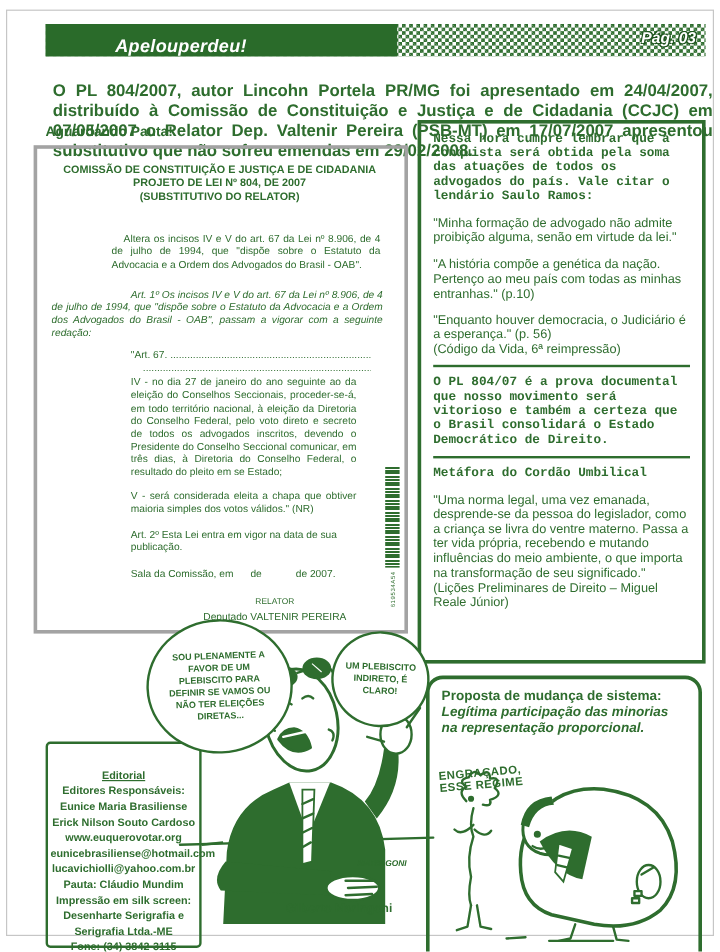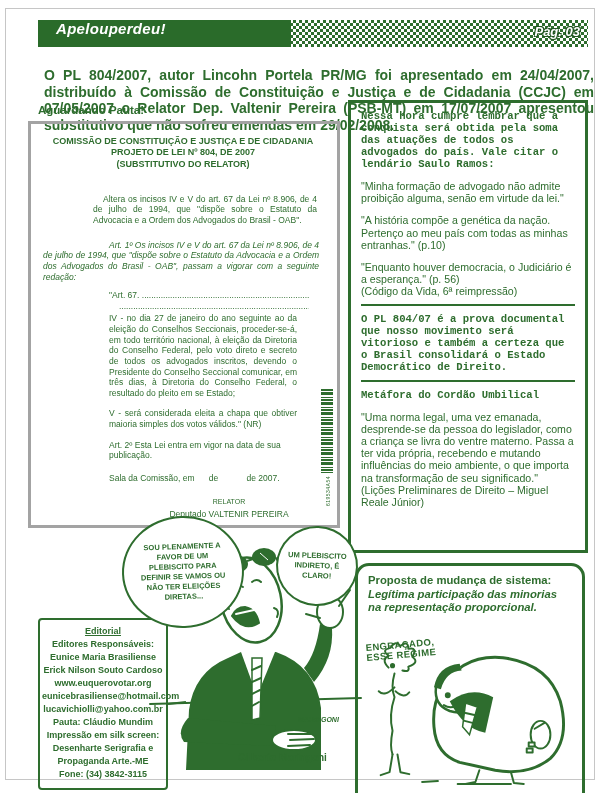--- a/index.html
+++ b/index.html
@@ -16,21 +16,21 @@
   
   .banner{
     position:absolute;left:38px;top:20px;width:550px;height:27px;
     background-image:
       linear-gradient(45deg,#2e6d2e 25%,transparent 25%,transparent 75%,#2e6d2e 75%),
       linear-gradient(45deg,#2e6d2e 25%,#ffffff 25%,#ffffff 75%,#2e6d2e 75%);
     background-position:0 0,3px 3px;background-size:6px 6px;
   }
   .banner-solid{
     position:absolute;left:0;top:0;width:46%;height:100%;
-    background:#2a6b2a;display:flex;align-items:flex-start;
+    background:#2a6b2a;display:flex;align-items:flex-end;padding-left:40px;
   }
   .masthead{
     color:#ffffff;font-size:15px;font-weight:bold;font-style:italic;
     padding-left:18px;letter-spacing:.3px;white-space:nowrap;
   }
   .pag{
     position:absolute;right:8px;top:4px;color:#ffffff;
     font-size:13px;font-weight:bold;font-style:italic;
     text-shadow:-1px -1px 0 #1e541e,1px -1px 0 #1e541e,-1px 1px 0 #1e541e,1px 1px 0 #1e541e;
   }
@@ -74,21 +74,21 @@
     border:3px solid #2e6d2e;box-sizing:border-box;
     padding:7px 10px 4px 10px;font-size:10.6px;line-height:1.14;
   }
   .quotes .b{font-weight:bold;font-family:Liberation Mono, monospace;}
   .qgap{margin-top:10px;}
   .qrule{border:none;border-top:2px solid #2e6d2e;margin:7px 0;}
   
   .editorial{
     position:absolute;left:38px;top:618px;width:130px;height:172px;
     border:2px solid #2e6d2e;border-radius:4px;box-sizing:border-box;
-    padding:5px 2px;text-align:center;font-size:9px;font-weight:bold;line-height:13px;
+    padding:20px 2px;text-align:center;font-size:9px;font-weight:bold;line-height:13px;
   }
   .editorial .etitle{text-decoration:underline;}
   .editorial span{display:block;}
   .pointer-line{
     position:absolute;left:168px;top:702px;width:18px;height:2px;background:#2e6d2e;
     transform:rotate(-6deg);
   }
   
   .cartoon-main{position:absolute;left:148px;top:512px;width:215px;height:260px;}
   .bubble{
@@ -230,21 +230,21 @@
   <span class="etitle">Editorial</span>
   <span>Editores Responsáveis:</span>
   <span>Eunice Maria Brasiliense</span>
   <span>Erick Nilson Souto Cardoso</span>
   <span>www.euquerovotar.org</span>
   <span>eunicebrasiliense@hotmail.com</span>
   <span>lucavichiolli@yahoo.com.br</span>
   <span>Pauta: Cláudio Mundim</span>
   <span>Impressão em silk screen:</span>
   <span>Desenharte Serigrafia e</span>
-  <span>Propaganda Arte.-ME</span>
+  <span>Serigrafia Ltda.-ME</span>
   <span>Fone: (34) 3842-3115</span>
 </div>
 <div class="pointer-line"></div>
 
 <div class="proposta">
   <div class="ptitle">Proposta de mudança de sistema:</div>
   <div class="psub">Legítima participação das minorias na representação proporcional.</div>
   <div class="engracado">Engraçado,
 esse regime</div>
   <svg class="fatman-svg" viewBox="0 0 215 150" xmlns="http://www.w3.org/2000/svg">

